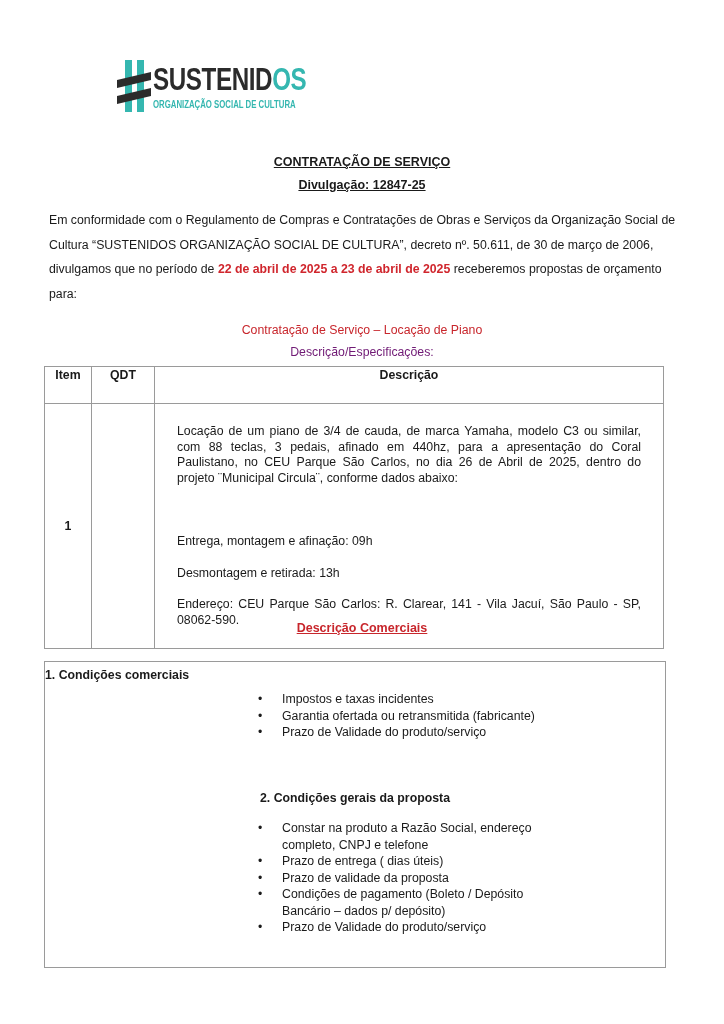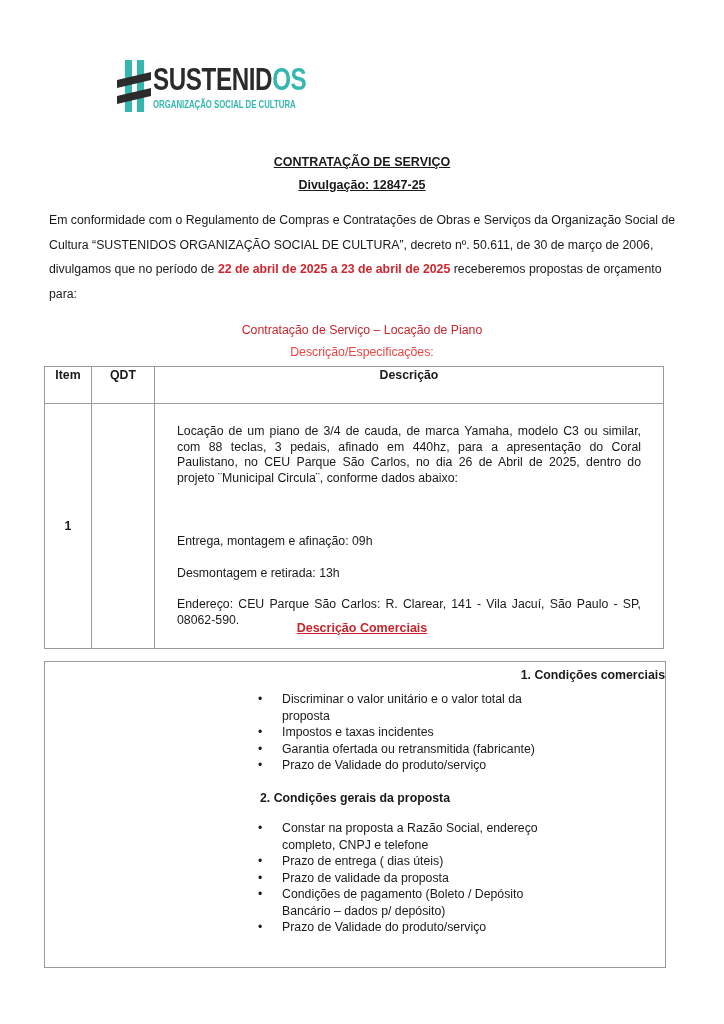--- a/index.html
+++ b/index.html
@@ -17,38 +17,38 @@
   .title { position: absolute; left: 0; width: 724px; text-align: center; font-weight: bold; font-size: 12.5px; text-decoration: underline; }
   .t1 { top: 155px; }
   .t2 { top: 178px; }
 
   .para { position: absolute; left: 49px; width: 630px; font-size: 12.3px; line-height: 24.5px; top: 208px; }
   .red { color: #d0262d; font-weight: bold; }
 
   .section-title { position: absolute; left: 0; width: 724px; text-align: center; font-weight: normal; font-size: 12.3px; }
   .st-red { color: #c8262c; }
   .st1 { top: 323px; }
-  .st2 { top: 345px; color: #ef4444; }
+  .st2 { top: 345px; color: #701a75; }
 
   table.spec { position: absolute; left: 44px; top: 366px; width: 620px; border-collapse: collapse; font-size: 12.3px; }
   table.spec td, table.spec th { border: 1px solid #9a9a9a; }
   table.spec th { height: 34px; font-weight: bold; vertical-align: top; }
   .col-item { width: 44px; }
   .col-qdt { width: 60px; }
   table.spec td.num { text-align: center; vertical-align: middle; font-weight: bold; height: 193px; }
   td.desc { vertical-align: top; padding: 4px 6px 4px 6px; text-align: justify; line-height: 15.5px; }
   td.desc p { margin: 16px; }
   td.desc .gap1 { margin-top: 48px; }
   td.desc .gap2 { margin-top: 11px; }
 
   .cc-title { position: absolute; left: 0; width: 724px; text-align: center; top: 621px; font-weight: bold; font-size: 12.5px; color: #c8262c; text-decoration: underline; }
 
   .cond-box { position: absolute; left: 44px; top: 661px; width: 620px; height: 305px; border: 1px solid #9a9a9a; font-size: 12.3px; }
   .cond-h { position: absolute; font-weight: bold; }
-  .ch1 { left: 0; width: 620px; text-align: right; top: 6px; }
+  .ch1 { left: 0; width: 620px; text-align: left; top: 6px; }
   .ch2 { left: 215px; top: 129px; }
   ul.bl { position: absolute; left: 213px; margin: 0; padding: 0; list-style: none; width: 300px; }
   ul.bl li { position: relative; padding-left: 24px; line-height: 16.5px; }
   ul.bl li::before { content: "•"; position: absolute; left: 0; top: 0; }
   .ul1 { top: 29px; }
   .ul2 { top: 158px; }
 </style>
 </head>
 <body>
 
@@ -94,26 +94,25 @@
     </td>
   </tr>
 </tbody>
   </table>
 
 <div class="cc-title">Descrição Comerciais</div>
 
 <div class="cond-box">
   <div class="cond-h ch1">1. Condições comerciais</div>
   <ul class="bl ul1">
-    <li>Discriminar o valor unitário e o valor total da proposta</li>
     <li>Impostos e taxas incidentes</li>
     <li>Garantia ofertada ou retransmitida (fabricante)</li>
     <li>Prazo de Validade do produto/serviço</li>
   </ul>
   <div class="cond-h ch2">2. Condições gerais da proposta</div>
   <ul class="bl ul2">
-    <li>Constar na proposta a Razão Social, endereço completo, CNPJ e telefone</li>
+    <li>Constar na produto a Razão Social, endereço completo, CNPJ e telefone</li>
     <li>Prazo de entrega ( dias úteis)</li>
     <li>Prazo de validade da proposta</li>
     <li>Condições de pagamento (Boleto / Depósito Bancário – dados p/ depósito)</li>
     <li>Prazo de Validade do produto/serviço</li>
   </ul>
 </div>
 
 </body></html>

